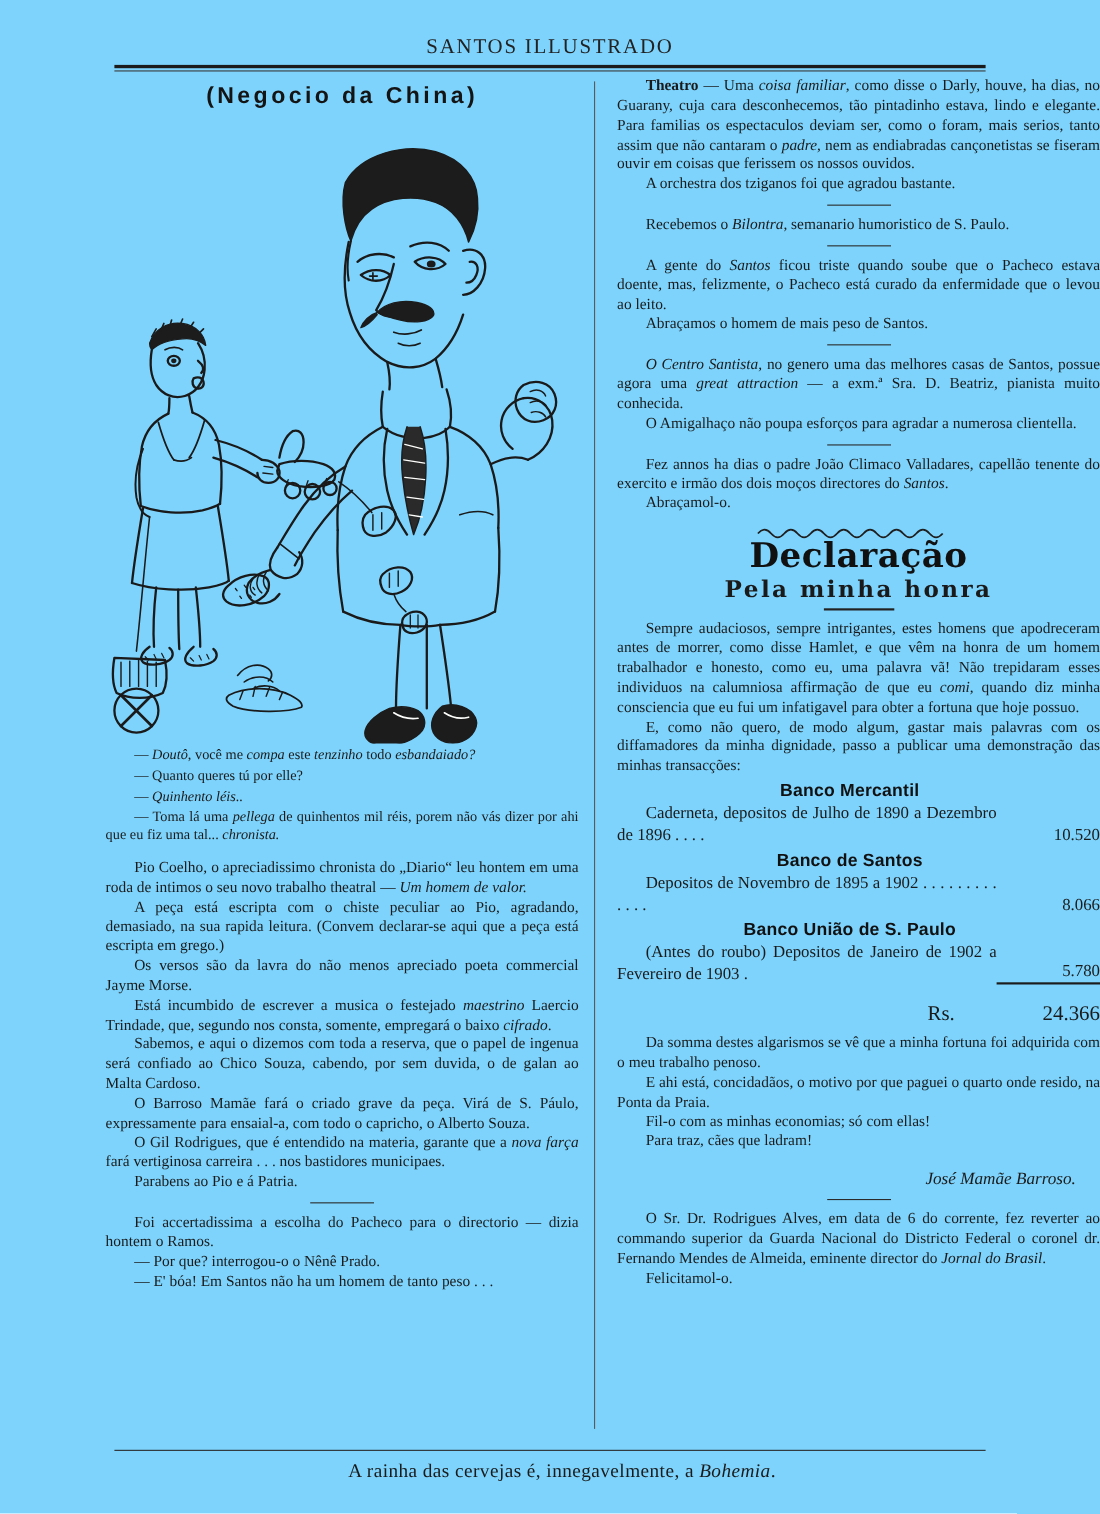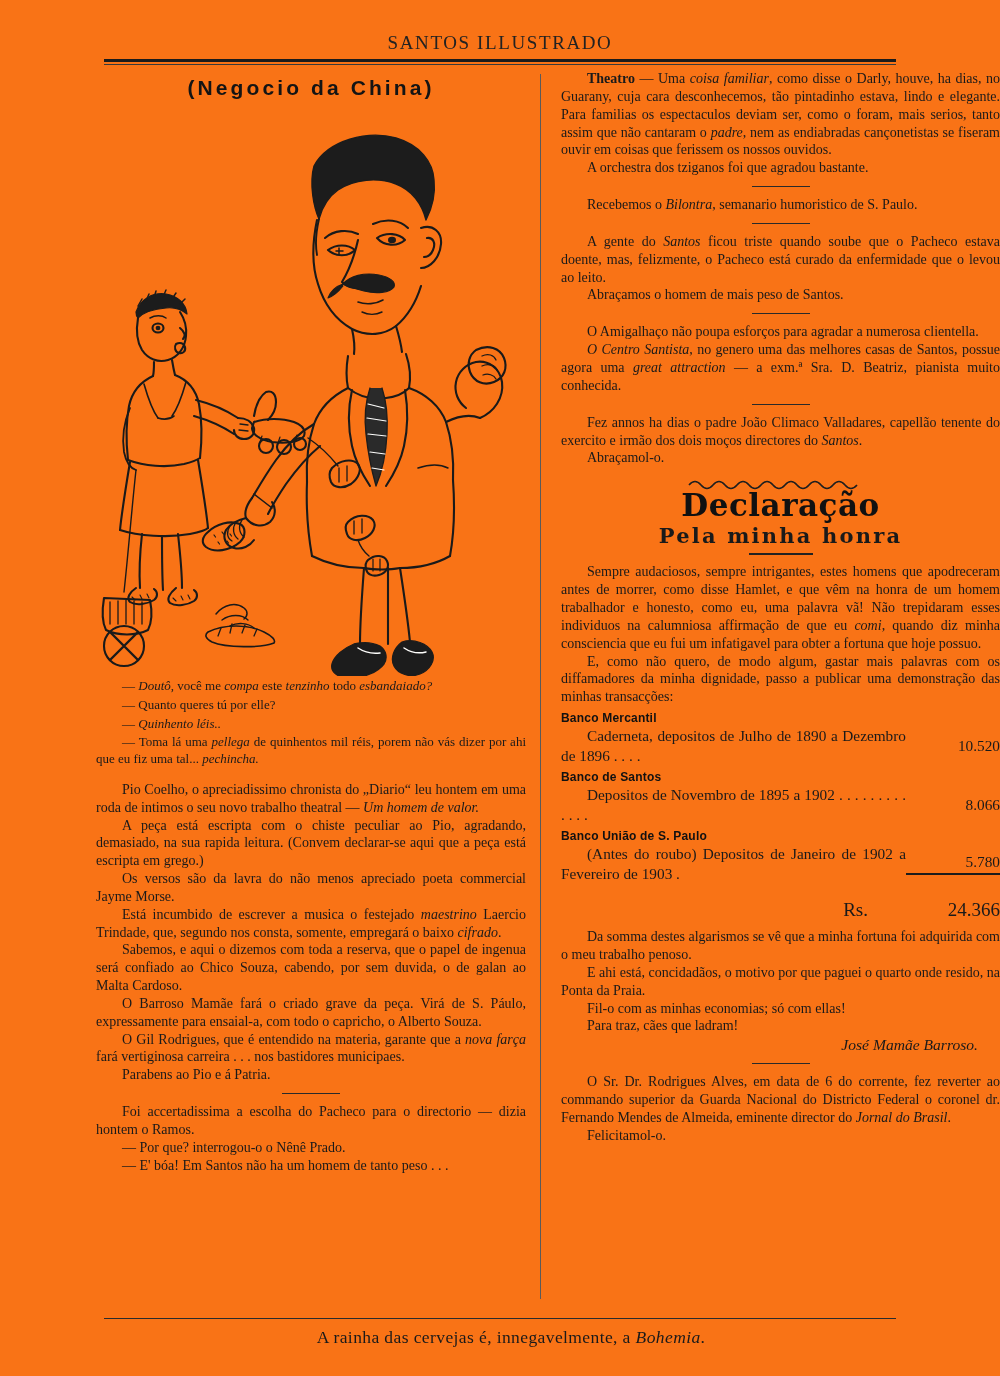--- a/index.html
+++ b/index.html
@@ -13,21 +13,21 @@
     font-family: "Liberation Serif", "DejaVu Serif", serif;
     color: #1a1a1a;
     position: relative;
     overflow: hidden;
   }
   .page {
     position: absolute;
     left: 0; top: 0;
     width: 1000px;
     height: 1376px;
-    background: #f97316;
+    background: #7dd3fc;
   }
 
   
   .masthead {
     text-align: center;
     padding-top: 32px;
     font-size: 19px;
     letter-spacing: 1.6px;
     font-family: "Liberation Serif", serif;
     color: #222;
@@ -130,30 +130,31 @@
     margin-top: 2px;
   }
   .decl-rule {
     width: 64px;
     border-top: 2px solid #222;
     margin: 5px auto 8px auto;
   }
 
   
   .bank-name {
+    text-align: center;
     font-family: "Liberation Sans", sans-serif;
     font-weight: bold;
-    font-size: 12px;
+    font-size: 16px;
     letter-spacing: 0.2px;
     margin: 5px 16px 1px 0;
     color: #111;
   }
   .ledger-row {
     display: flex;
-    align-items: center;
+    align-items: flex-end;
     font-size: 15.3px;
     line-height: 1.275;
   }
   .ledger-desc {
     flex: 1 1 auto;
     text-indent: 26px;
     text-align: justify;
   }
   .ledger-amt {
     flex: 0 0 auto;
@@ -170,21 +171,21 @@
     margin-top: 16px;
     font-size: 19px;
   }
   .total-label { padding-right: 46px; }
   .total-amt { width: 86px; text-align: right; }
 
   .signature {
     text-align: right;
     font-style: italic;
     font-size: 15.6px;
-    margin-top: 1px;
+    margin-top: 16px;
     padding-right: 22px;
   }
 
   
   .footer-rule {
     position: absolute;
     left: 104px;
     top: 1318px;
     width: 792px;
     border-top: 1.4px solid #2b2b2b;
@@ -398,21 +399,21 @@
             <path d="M292 570 c5 -4 6 6 0 8" stroke-width="1.8"></path>
           </g>
         </svg>
       </div>
 
       <div class="cap">
         <span><span>— </span><i>Doutô</i><span>, você me </span><i>compa</i><span> este </span><i>tenzinho</i><span> todo </span><i>esbandaiado?</i></span>
       </div>
       <div class="cap">— Quanto queres tú por elle?</div>
       <div class="cap"><span>— </span><i>Quinhento léis..</i></div>
-      <div class="cap"><span>— Toma lá uma </span><i>pellega</i><span> de quinhentos mil réis, porem não vás dizer por ahi que eu fiz uma tal... </span><i>pechincha.</i></div>
+      <div class="cap"><span>— Toma lá uma </span><i>pellega</i><span> de quinhentos mil réis, porem não vás dizer por ahi que eu fiz uma tal... </span><i>chronista.</i></div>
 
       <div class="gap"></div>
 
       <div>
         <p><span>Pio Coelho, o apreciadissimo chronista do „Diario“ leu hontem em uma roda de intimos o seu novo trabalho theatral — </span><i>Um homem de valor.</i></p>
         <p>A peça está escripta com o chiste peculiar ao Pio, agradando, demasiado, na sua rapida leitura. (Convem declarar-se aqui que a peça está escripta em grego.)</p>
         <p>Os versos são da lavra do não menos apreciado poeta commercial Jayme Morse.</p>
         <p><span>Está incumbido de escrever a musica o festejado </span><i>maestrino</i><span> Laercio Trindade, que, segundo nos consta, somente, empregará o baixo </span><i>cifrado</i><span>.</span></p>
         <p>Sabemos, e aqui o dizemos com toda a reserva, que o papel de ingenua será confiado ao Chico Souza, cabendo, por sem duvida, o de galan ao Malta Cardoso.</p>
         <p>O Barroso Mamãe fará o criado grave da peça. Virá de S. Páulo, expressamente para ensaial-a, com todo o capricho, o Alberto Souza.</p>
@@ -448,22 +449,22 @@
       <div class="sep"></div>
 
       <div>
         <p><span>A gente do </span><i>Santos</i><span> ficou triste quando soube que o Pacheco estava doente, mas, felizmente, o Pacheco está curado da enfermidade que o levou ao leito.</span></p>
         <p>Abraçamos o homem de mais peso de Santos.</p>
       </div>
 
       <div class="sep"></div>
 
       <div>
+        <p><i>O Centro Santista</i><span>, no genero uma das melhores casas de Santos, possue agora uma </span><i>great attraction</i><span> — a exm.ª Sra. D. Beatriz, pianista muito conhecida.</span></p>
         <p>O Amigalhaço não poupa esforços para agradar a numerosa clientella.</p>
-        <p><i>O Centro Santista</i><span>, no genero uma das melhores casas de Santos, possue agora uma </span><i>great attraction</i><span> — a exm.ª Sra. D. Beatriz, pianista muito conhecida.</span></p>
       </div>
 
       <div class="sep"></div>
 
       <div>
         <p><span>Fez annos ha dias o padre João Climaco Valladares, capellão tenente do exercito e irmão dos dois moços directores do </span><i>Santos</i><span>.</span></p>
         <p>Abraçamol-o.</p>
       </div>
 
       <div class="decl-head">

